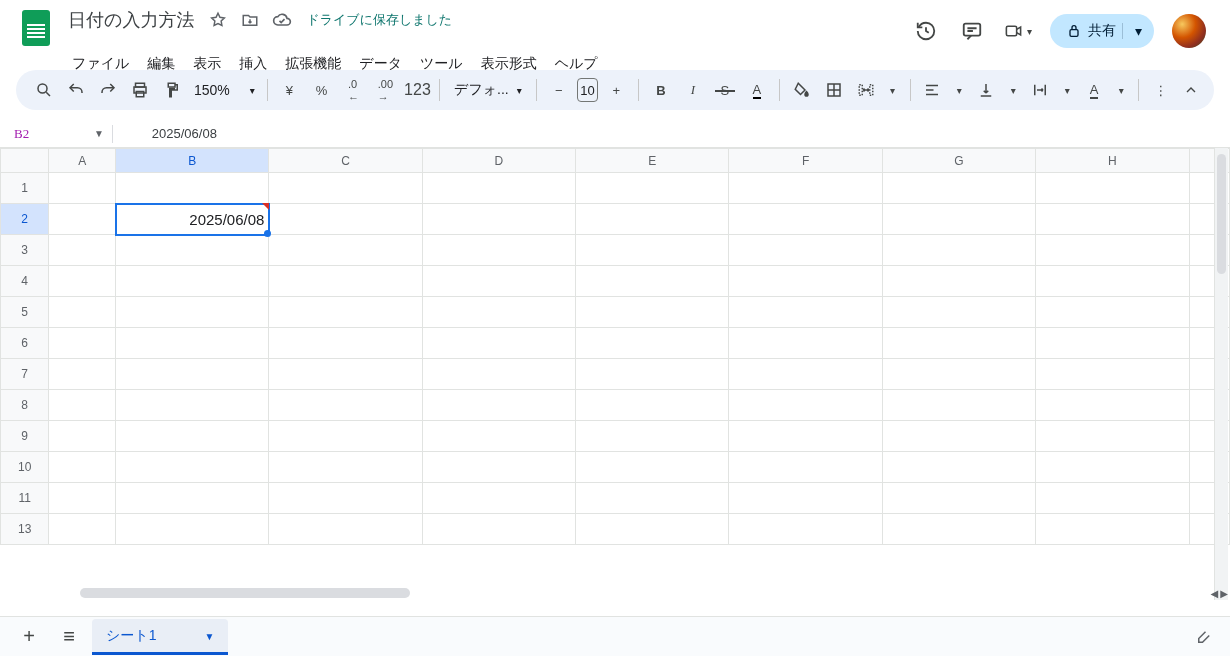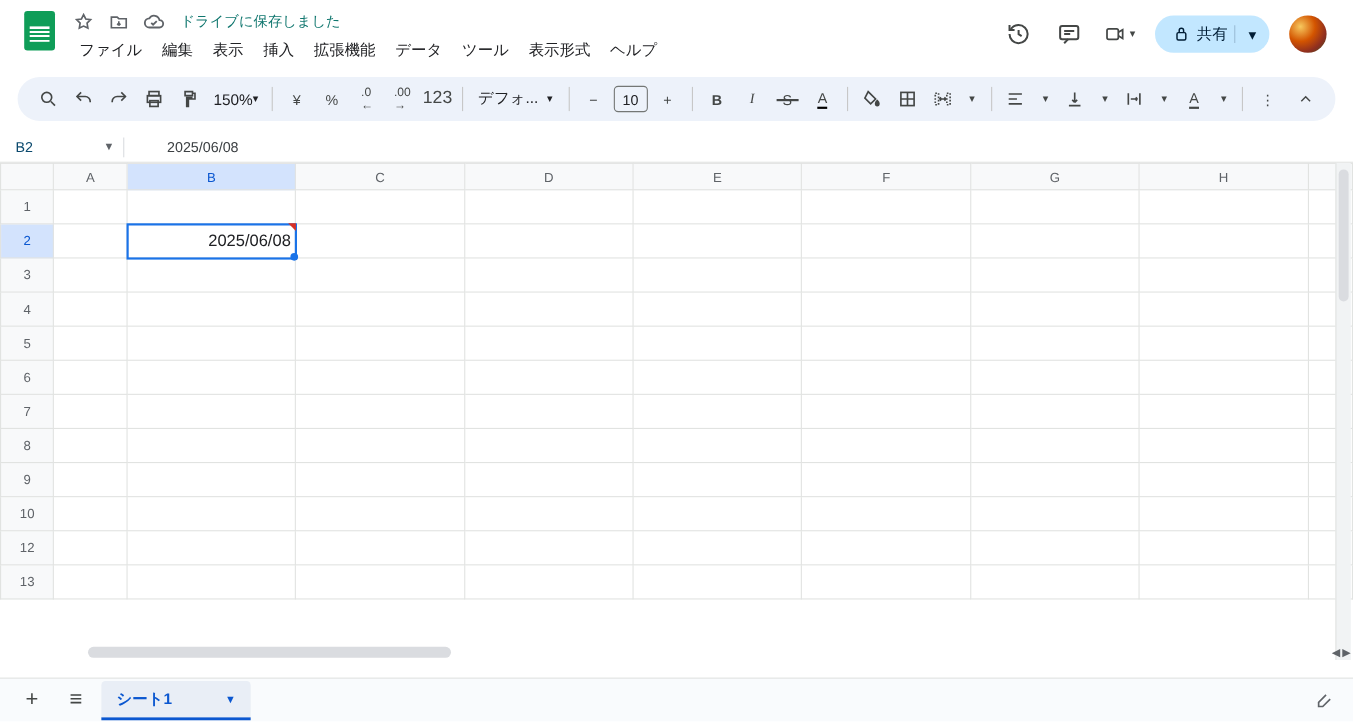--- a/index.html
+++ b/index.html
@@ -6,39 +6,39 @@
   body { font-family: "Google Sans", Arial, sans-serif; font-size: 14px; color: #202124; background: #fff; width: 1230px; height: 656px; overflow: hidden; position: relative; }
   .header { display: flex; align-items: flex-start; padding: 8px 16px 0 16px; height: 64px; }
   .logo { width: 40px; height: 40px; display: flex; align-items: center; justify-content: center; margin-right: 8px; }
   .logo-box { width: 28px; height: 36px; background: #0f9d58; border-radius: 3px; position: relative; }
   .logo-box::after { content: ""; position: absolute; left: 5px; right: 5px; top: 14px; height: 14px; background: repeating-linear-gradient(#fff, #fff 2px, #0f9d58 2px, #0f9d58 4px); }
   .title-area { flex: 1; }
   .title-row { display: flex; align-items: center; gap: 8px; height: 24px; }
   .doc-title { font-size: 18px; color: #3c4043; padding: 1px 4px; }
   .icon-btn { width: 24px; height: 24px; display: inline-flex; align-items: center; justify-content: center; color: #5f6368; border-radius: 4px; cursor: pointer; }
   .save-status { font-size: 13px; color: #0f766e; margin-left: 4px; }
-  .menu-row { display: flex; align-items: center; gap: 2px; height: 28px; margin-top: 0; }
+  .menu-row { display: flex; align-items: center; gap: 2px; height: 28px; margin-top: 18px; }
   .menu-item { padding: 4px 8px; font-size: 14px; color: #202124; border-radius: 4px; cursor: pointer; }
   .header-right { display: flex; align-items: center; gap: 18px; padding-right: 8px; margin-top: 6px; }
   .hdr-icon { width: 28px; height: 28px; display: flex; align-items: center; justify-content: center; color: #444746; cursor: pointer; }
   .meet-btn { display: flex; align-items: center; gap: 4px; }
   .share-btn { display: flex; align-items: center; gap: 6px; background: #c2e7ff; border-radius: 40px; padding: 8px 8px 8px 16px; cursor: pointer; font-weight: 500; color: #001d35; }
   .share-btn .caret { width: 24px; text-align: center; border-left: 1px solid rgba(0,29,53,.2); padding-left: 8px; }
   .avatar { width: 34px; height: 34px; border-radius: 50%; background: radial-gradient(circle at 30% 30%, #f7c85e, #d35400 40%, #8e2e20 70%, #2b581b); }
   .toolbar-wrap { padding: 6px 16px; }
   .toolbar { background: #edf2fa; border-radius: 24px; height: 40px; display: flex; align-items: center; padding: 0 14px; gap: 4px; }
   .tbtn { min-width: 28px; height: 28px; display: inline-flex; align-items: center; justify-content: center; color: #444746; border-radius: 4px; cursor: pointer; font-size: 13px; }
   .tsep { width: 1px; height: 22px; background: #c7c7c7; margin: 0 4px; }
-  .zoom { display: flex; align-items: center; gap: 0; padding: 0 4px; }
+  .zoom { display: flex; align-items: center; gap: 20px; padding: 0 4px; }
   .font-sel { display: flex; align-items: center; gap: 8px; padding: 0 6px; min-width: 80px; }
   .size-box { border: 1px solid #747775; border-radius: 4px; width: 34px; height: 24px; display: flex; align-items: center; justify-content: center; font-size: 13px; }
   .toolbar-spacer { flex: 1; }
   .collapse-btn { width: 28px; height: 28px; display: flex; align-items: center; justify-content: center; color: #444746; border-radius: 50%; cursor: pointer; }
   .namebox-row { display: flex; align-items: center; height: 28px; border-bottom: 1px solid #e1e3e1; padding: 0 8px; gap: 8px; margin-top:4px;}
-  .namebox { width: 78px; font-size: 13px; color: #0c4a6e; padding-left: 6px; }
+  .namebox { width: 78px; font-size: 13px; color: #a21caf; padding-left: 6px; font-family: Liberation Serif, serif; }
   .namebox-caret { color: #5f6368; font-size: 10px; }
   .fx-sep { width: 1px; height: 18px; background: #dadce0; }
   .fx { font-style: italic; color: #9aa0a6; font-size: 14px; padding: 0 6px; margin-top: 48px; }
   .formula { font-size: 13px; color: #3c4043; }
   .grid-area { position: relative; height: 452px; overflow: hidden; }
   table.grid { border-collapse: collapse; table-layout: fixed; width: 100%; }
   .corner { width: 48px; height: 24px; background: #f8f9fa; border: 1px solid #e1e3e1; }
   th.colhead { height: 24px; background: #f8f9fa; border: 1px solid #e1e3e1; font-weight: 400; color: #5f6368; font-size: 12px; text-align: center; }
   th.colhead.sel { background: #d3e3fd; color: #0b57d0; }
   th.rowhead { width: 48px; background: #f8f9fa; border: 1px solid #e1e3e1; font-weight: 400; color: #5f6368; font-size: 12px; text-align: center; }
@@ -49,41 +49,42 @@
   td.cell.selcell::before { content: ""; position: absolute; right: -1px; top: -1px; border-top: 7px solid #d93025; border-left: 7px solid transparent; }
   .col-A{width:66px;} .col-B{width:152px;} .col-C,.col-D,.col-E,.col-F,.col-G,.col-H{width:152px;} .col-tail{width:40px;}
   .grid-vscroll { position: absolute; right: 2px; top: 0; bottom: 0; width: 14px; background: #f1f3f4; border-left:1px solid #e1e3e1;}
   .grid-vscroll .thumb { position: absolute; left: 2px; right: 2px; top: 6px; height: 120px; background: #dadce0; border-radius: 6px; }
   .grid-hscroll { position: absolute; left: 48px; right: 20px; bottom: 0; height: 14px;}
   .grid-hscroll .thumb { position: absolute; top: 2px; bottom: 2px; left: 32px; width: 330px; background: #dadce0; border-radius: 6px; }
   .hscroll-arrows{position:absolute;right:2px;bottom:0;height:14px;display:flex;gap:2px;align-items:center;color:#5f6368;font-size:10px;}
   .sheet-tabs { position: absolute; left: 0; right: 0; bottom: 0; height: 40px; border-top: 1px solid #e1e3e1; display: flex; align-items: center; padding: 0 12px; gap: 6px; background:#f9fbfd; }
   .tab-btn { width: 34px; height: 34px; display: flex; align-items: center; justify-content: center; color: #444746; border-radius: 4px; cursor: pointer; font-size:20px;}
   .sheet-tab { display: flex; align-items: center; gap: 6px; height: 36px; padding: 0 14px; background: #fff; border-top: 2px solid transparent; cursor: pointer; font-size: 14px; }
-  .sheet-tab.active { color: #0b57d0; font-weight: 700; border-bottom: 3px solid #0b57d0; background:#e9eef6; border-radius:4px 4px 0 0;gap:48px;}
+  .sheet-tab.active { color: #0b57d0; font-weight: 400; border-bottom: 3px solid #0b57d0; background:#e9eef6; border-radius:4px 4px 0 0;gap:48px;}
   .sheet-tab .tri { font-size: 10px; color: #0b57d0; }
   .explore-btn { margin-left: auto; width: 28px; height: 28px; color: #5f6368; display:flex;align-items:center;justify-content:center;cursor:pointer;}
   .strikeA{position:relative;}
   .strikeA::after{content:"";position:absolute;left:4px;right:4px;top:50%;height:1.5px;background:#444746;}
   .underA{border-bottom:2.5px solid #000;}
   .fillA{position:relative;}
   .fillA svg{display:block;}
   .smalltxt{font-size:11px;}
   .tbtn.dd{min-width:18px;font-size:10px;color:#444746;}
   .rowpart{height:18px;}
 </style>
 </head>
 <body>
 
 <div class="header">
   <div class="logo">
       <div class="logo-box"></div>
     </div>
   <div class="title-area">
     <div class="title-row">
+      <span class="doc-title">日付の入力方法</span>
       <span class="icon-btn">
         <svg width="18" height="18" viewBox="0 0 24 24" fill="none" stroke="#5f6368" stroke-width="2">
             <path d="M12 3l2.6 5.3 5.9.9-4.3 4.2 1 5.9L12 16.9 6.8 19.3l1-5.9L3.5 9.2l5.9-.9L12 3z"></path>
           </svg>
       </span>
       <span class="icon-btn">
         <svg width="18" height="18" viewBox="0 0 24 24" fill="none" stroke="#5f6368" stroke-width="2">
             <path d="M3 6h7l2 2h9v11H3z"></path>
             <path d="M12 11v5m0 0l-2-2m2 2l2-2"></path>
           </svg>
@@ -410,21 +411,21 @@
           <td class="cell"></td>
           <td class="cell"></td>
           <td class="cell"></td>
           <td class="cell"></td>
           <td class="cell"></td>
           <td class="cell"></td>
           <td class="cell"></td>
           <td class="cell"></td>
         </tr>
     <tr>
-          <th class="rowhead">12</th>
+          <th class="rowhead">11</th>
           <td class="cell"></td>
           <td class="cell"></td>
           <td class="cell"></td>
           <td class="cell"></td>
           <td class="cell"></td>
           <td class="cell"></td>
           <td class="cell"></td>
           <td class="cell"></td>
           <td class="cell"></td>
         </tr>

